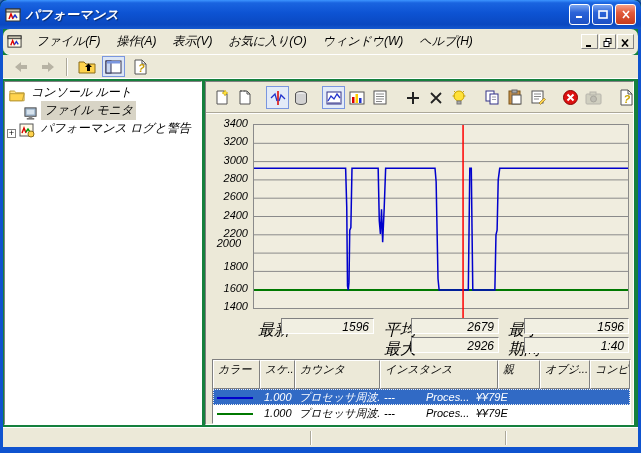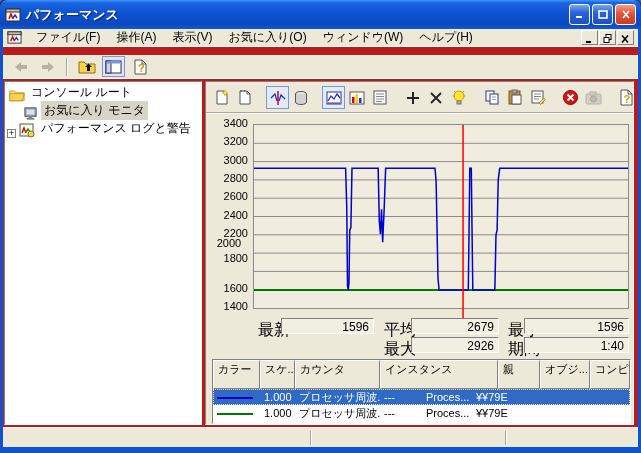--- a/index.html
+++ b/index.html
@@ -1,38 +1,38 @@
 <!DOCTYPE html>
 <html><head>
 <meta charset="utf-8">
 <style>
   * { margin:0; padding:0; box-sizing:border-box; }
   body { background:#3a6ea5; font-family:"Liberation Sans","DejaVu Sans",sans-serif; }
-  .window { position:relative; width:641px; height:453px; background:#b91c1c; overflow:hidden;
-            border-radius:7px 7px 0 0; box-shadow:0 0 0 1px #003399; }
+  .window { position:relative; width:641px; height:453px; background:#15803d; overflow:hidden;
+            border-radius:7px 7px 0 0; box-shadow:0 0 0 1px #003399;font-style:italic; }
   .abs { position:absolute; }
 
   
   .titlebar { left:0; top:0; width:641px; height:29px; border-radius:7px 7px 0 0;
     background:linear-gradient(180deg,#3d95ff 0%,#1a64e0 10%,#0d53d3 45%,#0a48c0 85%,#1659cf 100%);
     display:flex; align-items:center; padding:0 5px; }
   .title-text { color:#fff; font-weight:bold; font-size:13px; margin-left:5px;
     text-shadow:1px 1px 1px #0a2a6a; }
   .tb-buttons { margin-left:auto; display:flex; gap:2px; }
   .tb-btn { width:21px; height:21px; border-radius:3px; border:1px solid #fff;
     display:flex; align-items:center; justify-content:center; }
   .tb-btn.blue { background:linear-gradient(180deg,#7ba6f0,#2b63d8 40%,#1c50c4); }
   .tb-btn.red  { background:linear-gradient(180deg,#f5a088,#e25b3c 40%,#c63b1c); }
   .border-l { left:0; top:29px; width:3px; height:424px; background:#0f53cf; }
   .border-r { left:638px; top:29px; width:3px; height:424px; background:#0f53cf; }
   .border-b { left:0; top:447px; width:641px; height:6px; background:#0f53cf; }
 
   
-  .menubar { left:3px; top:29px; width:635px; height:18px; background:#ece9d8;
-    border-bottom:1px solid #fff; display:flex; align-items:center; padding:0 4px; font-size:12px; }
+  .menubar { left:3px; top:29px; width:635px; height:26px; background:#ece9d8;
+    border-bottom:1px solid #fff; display:flex; align-items:center; padding:0 4px; font-size:12px;border-radius:7px; }
   .menu-item { padding:3px 8px; color:#000; }
   .mdi-buttons { margin-left:auto; display:flex; }
   .mdi-btn { width:17px; height:15px; background:#ece9d8; border:1px solid;
     border-color:#fff #808080 #808080 #fff; margin-left:1px;
     display:flex; align-items:flex-end; justify-content:center; font-size:9px; font-weight:bold; line-height:8px; }
 
   
   .navbar { left:3px; top:55px; width:635px; height:24px; background:#ece9d8;
     border-bottom:1px solid #fff; display:flex; align-items:center; padding:0 6px; gap:4px; }
   .nav-btn { width:23px; height:21px; display:flex; align-items:center; justify-content:center; border:1px solid transparent; }
@@ -202,21 +202,21 @@
         </svg>
       <span class="tree-label">コンソール ルート</span>
     </div>
     <div class="tree-row" style="padding-left:18px">
       <svg width="15" height="14" viewBox="0 0 16 15" style="margin-right:3px">
           <rect x="2" y="2" width="12" height="9" fill="#9fb6cd" stroke="#444"></rect>
           <rect x="4" y="4" width="8" height="5" fill="#d7e3ee"></rect>
           <rect x="6" y="11" width="4" height="2" fill="#888"></rect>
           <rect x="4" y="13" width="8" height="1.5" fill="#666"></rect>
         </svg>
-      <span class="tree-label selected">お気に入り モニタ</span>
+      <span class="tree-label selected">ファイル モニタ</span>
     </div>
     <div class="tree-row">
       <span class="expander">+</span>
       <svg width="16" height="15" viewBox="0 0 16 15" style="margin-right:3px">
           <rect x="1" y="1" width="13" height="12" fill="#fffbe8" stroke="#555"></rect>
           <path d="M3 10 L5 5 L7 10" stroke="#d00" fill="none" stroke-width="1.4"></path>
           <path d="M7 9 L9 6 L11 9" stroke="#090" fill="none" stroke-width="1.4"></path>
           <circle cx="12" cy="11" r="3" fill="#ffd34e" stroke="#8a6d1a"></circle>
         </svg>
       <span class="tree-label">パフォーマンス ログと警告</span>
@@ -336,21 +336,21 @@
 
     <div id="yAxis" style="position: absolute; left: 0px; top: 0px; width: 44px; height: 232px;">
         <div class="y-label" style="left: 4px; top: 35px;">3400</div>
         <div class="y-label" style="left: 4px; top: 53.3px;">3200</div>
         <div class="y-label" style="left: 4px; top: 71.6px;">3000</div>
         <div class="y-label" style="left: 4px; top: 89.9px;">2800</div>
         <div class="y-label" style="left: 4px; top: 108.2px;">2600</div>
         <div class="y-label" style="left: 4px; top: 126.5px;">2400</div>
         <div class="y-label" style="left: 4px; top: 144.8px;">2200</div>
         <div class="y-label" style="left: 4px; top: 155px; text-align: center;">2000</div>
-        <div class="y-label" style="left: 4px; top: 170px;">1800</div>
+        <div class="y-label" style="left: 4px; top: 178px;">1800</div>
         <div class="y-label" style="left: 4px; top: 199.7px;">1600</div>
         <div class="y-label" style="left: 4px; top: 218px;">1400</div>
       </div>
     <div class="plot">
       <svg id="plotSvg" width="374" height="183">
           <line x1="0" y1="18.3" x2="374" y2="18.3" stroke="#8a8a8a" stroke-width="1"></line>
           <line x1="0" y1="36.6" x2="374" y2="36.6" stroke="#8a8a8a" stroke-width="1"></line>
           <line x1="0" y1="54.9" x2="374" y2="54.9" stroke="#8a8a8a" stroke-width="1"></line>
           <line x1="0" y1="73.2" x2="374" y2="73.2" stroke="#8a8a8a" stroke-width="1"></line>
           <line x1="0" y1="91.5" x2="374" y2="91.5" stroke="#8a8a8a" stroke-width="1"></line>

